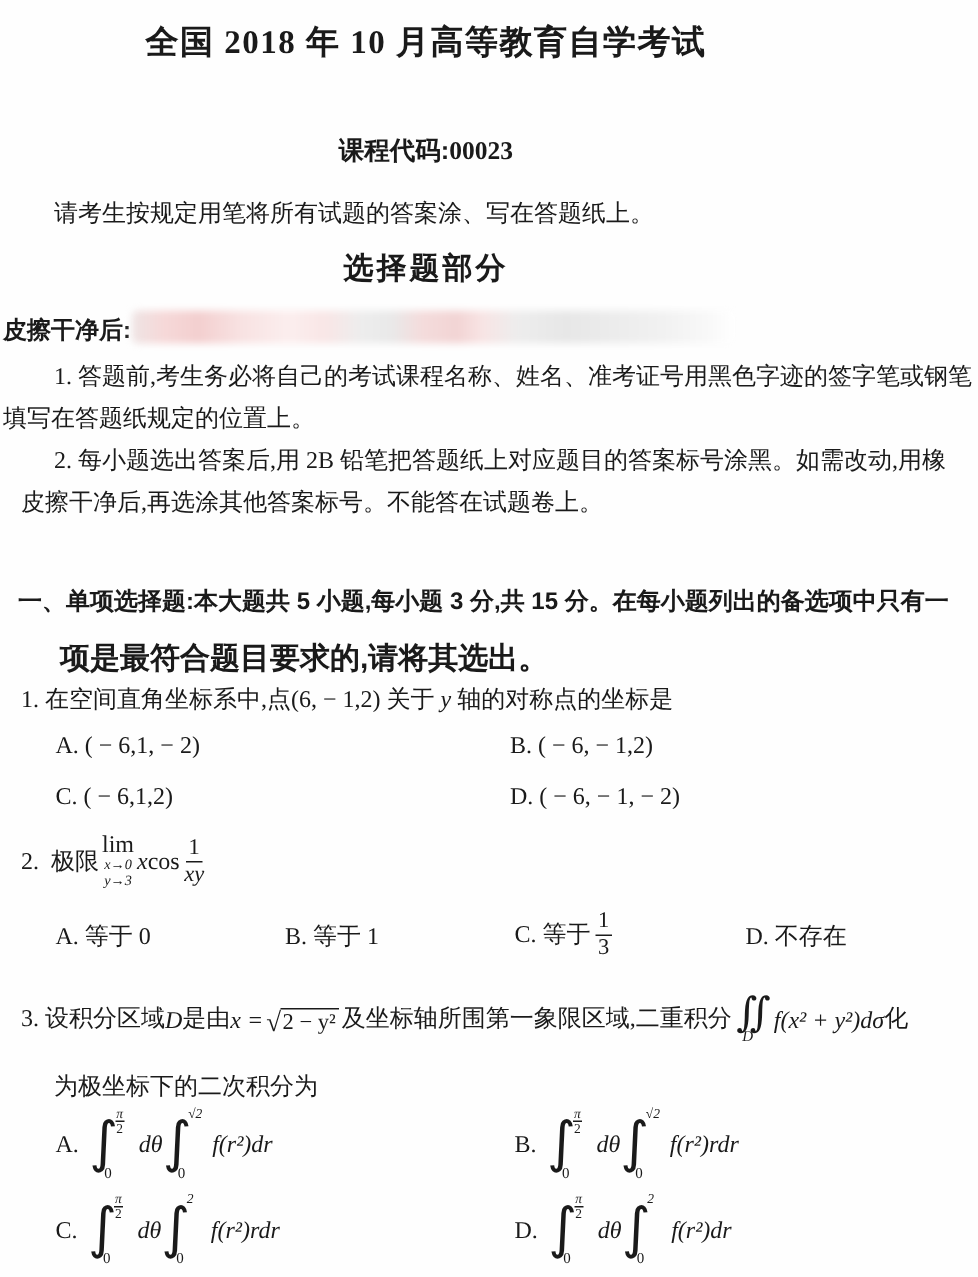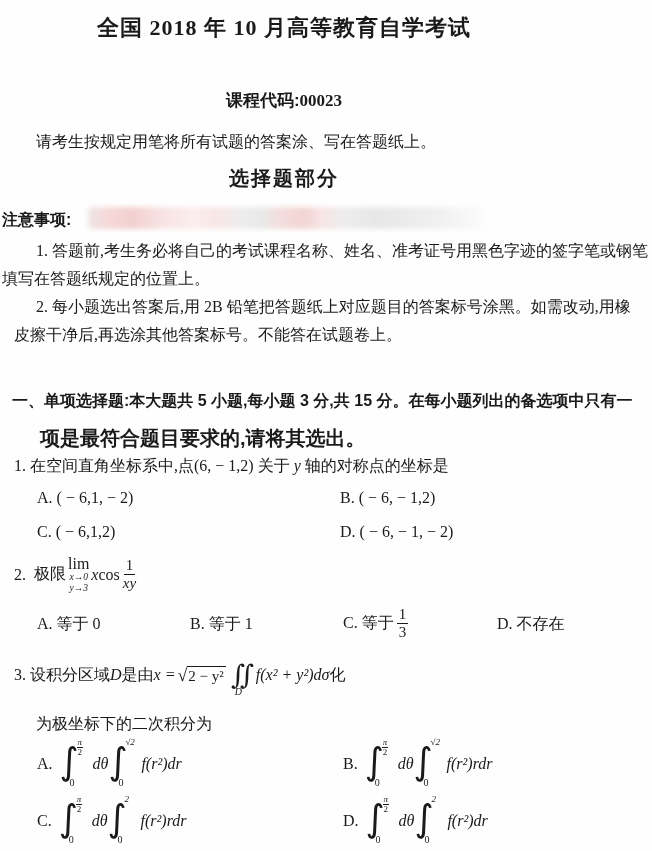--- a/index.html
+++ b/index.html
@@ -56,21 +56,21 @@
   .limblk .limsub{font-size:9.5px;font-style:italic;line-height:1.15;}
   .var{font-style:italic;}
   .frac{display:inline-flex;flex-direction:column;align-items:center;line-height:1.15;font-size:15px;margin:0 3px;vertical-align:middle;}
   .frac .fn{border-bottom:1.1px solid #1a1a1a;padding:0 2px;}
   .frac .fd{font-style:italic;}
   .frac .up{font-style:normal;}
 
   .q2a{top:614px;left:37px;} .q2b{top:614px;left:190px;}
   .q2c{top:606px;left:343px;display:flex;align-items:center;} .q2d{top:614px;left:497px;}
 
-  .q3l1{top:660px;left:14px;display:flex;align-items:center;}
+  .q3l1{top:660px;left:14px;display:flex;align-items:flex-end;}
   .q3l2{top:714px;left:36px;}
   .sqrt{display:inline-flex;align-items:flex-start;margin:0 2px;}
   .sqrt .sign{font-size:18px;line-height:1;}
   .sqrt .rad{border-top:1.3px solid #1a1a1a;padding:1px 2px 0 1px;font-size:15px;line-height:1.1;}
   .dint{position:relative;display:inline-block;width:22px;height:30px;margin:0 3px;}
   .dint .dsign{font-size:27px;line-height:30px;}
   .dint .dsub{position:absolute;left:4px;bottom:-7px;font-size:10px;font-style:italic;}
 
   .intopt{display:flex;align-items:center;height:48px;}
   .intopt .letter{margin-right:7px;}
@@ -88,21 +88,21 @@
 <body>
 
 <div class="page">
 
   <div class="abs center title1 song">全国 2018 年 10 月高等教育自学考试</div>
   <div class="abs center course hei"><span>课程代码:</span><span class="val">00023</span></div>
 
   <div class="abs notice song">请考生按规定用笔将所有试题的答案涂、写在答题纸上。</div>
   <div class="abs center part-title hei">选择题部分</div>
 
-  <div class="abs attn-label hei">注意事项:</div>
+  <div class="abs attn-label hei">皮擦干净后:</div>
   <div class="abs mosaic"></div>
 
   <div class="abs i1l1 song">1. 答题前,考生务必将自己的考试课程名称、姓名、准考证号用黑色字迹的签字笔或钢笔</div>
   <div class="abs i1l2 song">填写在答题纸规定的位置上。</div>
   <div class="abs i2l1 song">2. 每小题选出答案后,用 2B 铅笔把答题纸上对应题目的答案标号涂黑。如需改动,用橡</div>
   <div class="abs i2l2 song">皮擦干净后,再选涂其他答案标号。不能答在试题卷上。</div>
 
   <div class="abs h1l1 hei">一、单项选择题:本大题共 5 小题,每小题 3 分,共 15 分。在每小题列出的备选项中只有一</div>
   <div class="abs h1l2 hei">项是最符合题目要求的,请将其选出。</div>
 
@@ -140,20 +140,21 @@
 
   <div class="abs q3l1 song">
     <span>3. 设积分区域 </span>
     <span class="var">D</span>
     <span> 是由 </span>
     <span class="var">x = </span>
     <span class="sqrt">
         <span class="sign">√</span>
         <span class="rad">2 − y²</span>
       </span>
+    <span> 及坐标轴所围第一象限区域,二重积分</span>
     <span class="dint"><span class="dsign">∬</span><span class="dsub">D</span></span>
     <span class="mathit">f(x² + y²)dσ</span>
     <span> 化</span>
   </div>
   <div class="abs q3l2 song">为极坐标下的二次积分为</div>
 
   <div class="abs q3A intopt song">
     <span class="letter">A.</span>
     <span class="intg">
         <span class="isign">∫</span>

